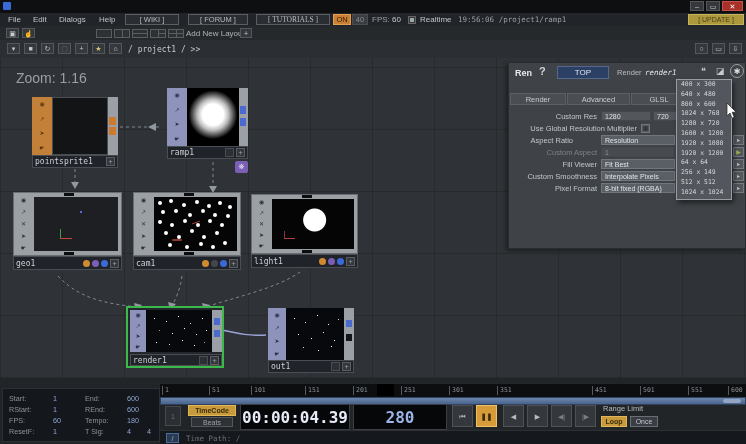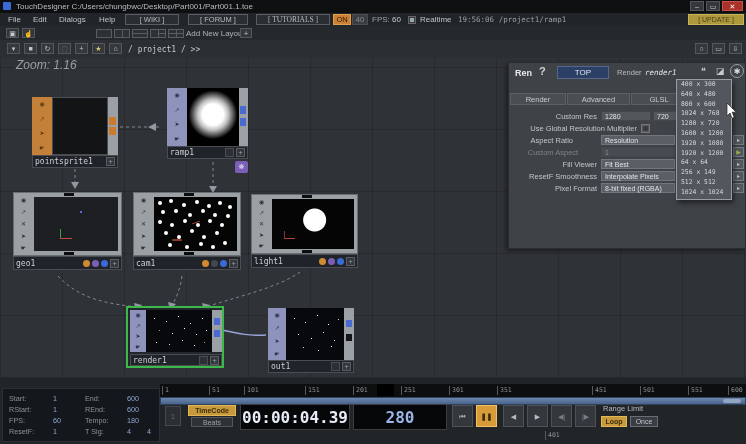--- a/index.html
+++ b/index.html
@@ -28,21 +28,21 @@
   
   .navbar{left:0;top:40px;width:746px;height:18px;background:#2b2e32;border-bottom:1px solid #1c1e21;}
   .navbtn{top:3px;width:13px;height:11px;background:#35393d;border:1px solid #54585c;color:#c4c8cc;
           font-size:7px;text-align:center;line-height:10px;box-sizing:border-box;}
   
   .network{left:0;top:58px;width:746px;height:320px;
      background:
       repeating-linear-gradient(0deg,rgba(0,0,0,.14) 0 1px,transparent 1px 62px),
       repeating-linear-gradient(90deg,rgba(0,0,0,.14) 0 1px,transparent 1px 62px),
       #2f3236;}
-  .zoomlabel{left:16px;top:0;font-size:12px;color:#9aa0a5;font-style:italic;}
+  .zoomlabel{left:16px;top:12px;font-size:14px;color:#9aa0a5;}
   .node-label{background:#202329;border:1px solid #4a4e53;color:#ccd0d4;font-size:8px;
       font-family:"DejaVu Sans Mono",monospace;display:flex;align-items:center;padding:0 2px;box-sizing:border-box;}
   .flagdot{width:7px;height:7px;border-radius:50%;margin-left:2px;}
   .plusbox{width:9px;height:9px;background:#34383d;border:1px solid #5a5e63;color:#9aa0a5;font-size:7px;
       line-height:8px;text-align:center;margin-left:2px;box-sizing:border-box;}
   .dimbox{width:9px;height:9px;background:#2c3035;border:1px solid #4a4e52;margin-left:2px;box-sizing:border-box;}
   .sidecol{display:flex;flex-direction:column;justify-content:space-around;align-items:center;box-sizing:border-box;}
   .sideicon{font-size:6px;line-height:6px;}
   .stub{background:#0c0d0f;}
   
@@ -76,21 +76,20 @@
   .sval{position:absolute;color:#8ea6d4;}
   .pathbar{left:160px;top:52px;width:586px;height:14px;background:#15181c;border-top:1px solid #2c3034;box-sizing:border-box;}
 </style>
 </head>
 <body>
 
 <div id="app">
 
   <div class="abs titlebar">
     <div class="abs" style="left:3px;top:2px;width:8px;height:8px;background:#3a6ad8;border-radius:1px;"></div>
-    <span class="abs" style="left:16px;top:2px;">TouchDesigner  C:/Users/chungbwc/Desktop/Part001/Part001.1.toe</span>
     <div class="abs winbtn" style="left:690px;width:14px;">–</div>
     <div class="abs winbtn" style="left:706px;width:14px;">▭</div>
     <div class="abs winbtn" style="left:722px;width:21px;background:#a8322a;border-color:#c85048;color:#fff;">✕</div>
   </div>
 
   <div class="abs menubar">
     <span class="abs menuitem" style="left:8px;">File</span>
     <span class="abs menuitem" style="left:33px;">Edit</span>
     <span class="abs menuitem" style="left:59px;">Dialogs</span>
     <span class="abs menuitem" style="left:99px;">Help</span>
@@ -349,25 +348,25 @@
     <div class="ptab" style="left:58px;top:30px;width:63px;">Advanced</div>
     <div class="ptab" style="left:122px;top:30px;width:56px;">GLSL</div>
 
     <div class="plabel" style="left:0px;top:49px;width:88px;">Custom Res</div>
     <div class="pfield" style="left:92px;top:48px;width:50px;">1280</div>
     <div class="pfield" style="left:144px;top:48px;width:48px;">720</div>
     <div class="plabel" style="left:0px;top:61px;width:128px;">Use Global Resolution Multiplier</div>
     <div class="abs" style="left:132px;top:61px;width:9px;height:9px;background:#53575c;border:1px solid #777;box-sizing:border-box;color:#2a2d30;font-size:6px;line-height:7px;text-align:center;">▦</div>
     <div class="plabel" style="left:0px;top:73px;width:64px;">Aspect Ratio</div>
     <div class="pfield pmenu" style="left:92px;top:72px;width:74px;">Resolution</div>
-    <div class="plabel" style="left:0px;top:85px;width:88px;color:#7e8285;text-align:center;">Custom Aspect</div>
+    <div class="plabel" style="left:0px;top:85px;width:88px;color:#7e8285;">Custom Aspect</div>
     <div class="pfield" style="left:92px;top:84px;width:74px;background:#484c51;color:#8a8e93;">1</div>
     <div class="plabel" style="left:0px;top:97px;width:88px;">Fill Viewer</div>
     <div class="pfield pmenu" style="left:92px;top:96px;width:74px;">Fit Best</div>
-    <div class="plabel" style="left:0px;top:109px;width:88px;">ResetF Smoothness</div>
+    <div class="plabel" style="left:0px;top:109px;width:88px;">Custom Smoothness</div>
     <div class="pfield pmenu" style="left:92px;top:108px;width:74px;">Interpolate Pixels</div>
     <div class="plabel" style="left:0px;top:121px;width:88px;">Pixel Format</div>
     <div class="pfield pmenu" style="left:92px;top:120px;width:74px;">8-bit fixed (RGBA)</div>
 
     <div class="parrow" style="left:224px;top:72px;">▸</div>
     <div class="parrow" style="left:224px;top:84px;color:#9ab84a;">▶</div>
     <div class="parrow" style="left:224px;top:96px;">▸</div>
     <div class="parrow" style="left:224px;top:108px;">▸</div>
     <div class="parrow" style="left:224px;top:120px;">▸</div>
   </div>
@@ -389,21 +388,21 @@
 
   <svg class="abs" style="left:726px;top:103px;z-index:20;" width="12" height="16" viewBox="0 0 12 16">
     <path d="M1,0 L1,13 L4,10 L6,15.2 L8.2,14.2 L6.2,9.2 L10.2,9.2 Z" fill="#ffffff" stroke="#222" stroke-width="0.7"></path>
   </svg>
 
   <div class="abs timeline">
 
     <div class="abs ruler">
       <span class="tick" style="left:2px;">1</span>
       <span class="tick" style="left:49px;">51</span>
-      <span class="tick" style="left:84px;">101</span>
+      <span class="tick" style="left:91px;">101</span>
       <span class="tick" style="left:145px;">151</span>
       <span class="tick" style="left:193px;">201</span>
       <span class="tick" style="left:241px;">251</span>
       <span class="tick" style="left:289px;">301</span>
       <span class="tick" style="left:337px;">351</span>
       <span class="tick" style="left:385px;margin-top:45px;">401</span>
       <span class="tick" style="left:432px;">451</span>
       <span class="tick" style="left:480px;">501</span>
       <span class="tick" style="left:528px;">551</span>
       <span class="tick" style="left:568px;">600</span>
@@ -450,15 +449,19 @@
     <div class="transbtn" style="left:452px;">⏮</div>
     <div class="transbtn" style="left:476px;background:#d79b3a;border-color:#efc168;color:#3a2c0c;font-weight:bold;">❚❚</div>
     <div class="transbtn" style="left:503px;">◀</div>
     <div class="transbtn" style="left:527px;">▶</div>
     <div class="transbtn" style="left:551px;color:#7a7e84;">◀|</div>
     <div class="transbtn" style="left:575px;color:#7a7e84;">|▶</div>
     <span class="abs" style="left:603px;top:26px;font-size:7.5px;color:#b8bcc2;">Range Limit</span>
     <div class="abs" style="left:601px;top:38px;width:26px;height:11px;background:#c89a3c;border:1px solid #e0b858;color:#3a2c0c;font-size:7px;font-weight:bold;text-align:center;line-height:10px;box-sizing:border-box;">Loop</div>
     <div class="abs" style="left:630px;top:38px;width:28px;height:11px;background:#3a3e44;border:1px solid #6a6e74;color:#c0c4c8;font-size:7px;text-align:center;line-height:10px;box-sizing:border-box;">Once</div>
 
+    <div class="abs pathbar">
+      <div class="abs" style="left:6px;top:2px;width:13px;height:10px;background:#2a3a52;border:1px solid #4a6a9a;color:#9ab8e0;font-size:7px;text-align:center;line-height:9px;box-sizing:border-box;">/</div>
+      <span class="abs mono" style="left:26px;top:3px;font-size:7.5px;color:#6a7076;">Time Path: /</span>
+    </div>
   </div>
 
 </div>
 
 </body></html>

